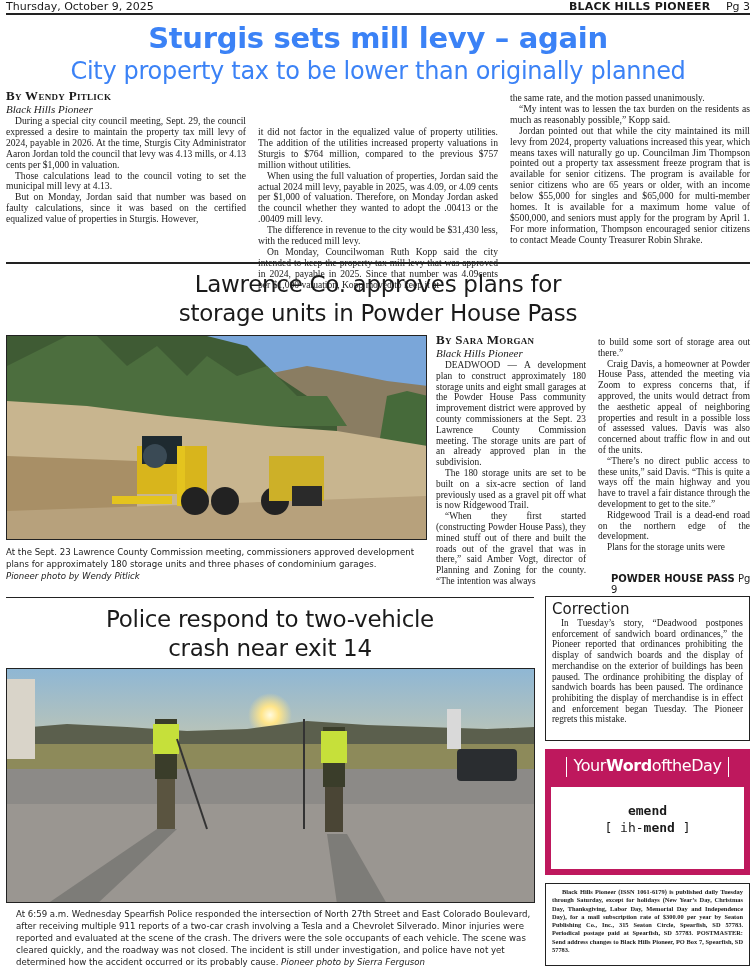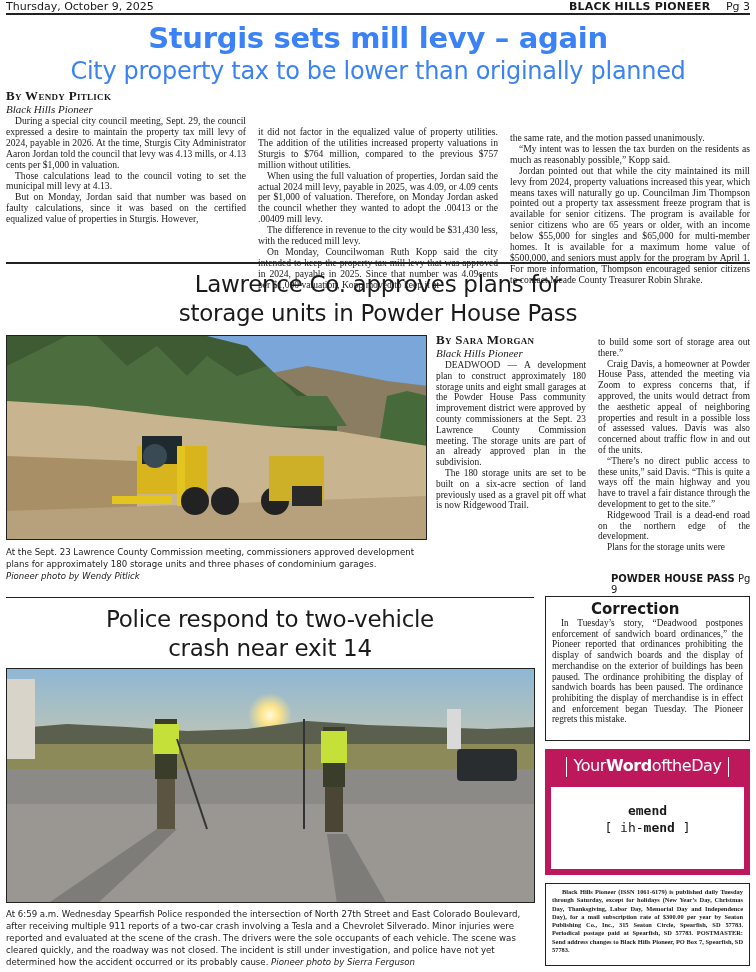--- a/index.html
+++ b/index.html
@@ -25,21 +25,21 @@
   .h2 { position: absolute; left: 0; right: 0; text-align: center; font-family: "DejaVu Sans", sans-serif; font-size: 23px; line-height: 28px; font-weight: normal; letter-spacing: -0.3px; }
 
   .photo { position: absolute; border: 1px solid #222; overflow: hidden; }
   .caption { position: absolute; font-family: "DejaVu Sans", sans-serif; font-size: 8.6px; line-height: 12px; color: #222; }
   .caption .credit { font-style: italic; }
 
   .jump { position: absolute; font-family: "DejaVu Sans", sans-serif; font-size: 10px; }
   .jump b { font-weight: bold; }
 
   .box { position: absolute; border: 1px solid #222; }
-  .corr-title { font-family: "DejaVu Sans", sans-serif; font-weight: bold; font-size: 15px; line-height: 17px; padding-left: 0; margin-left: 39px; }
+  .corr-title { font-family: "DejaVu Sans", sans-serif; font-weight: normal; font-size: 15px; line-height: 17px; padding-left: 0; }
 
   .wotd { position: absolute; background: #be185d; }
   .wotd-head { height: 34px; color: #fff; font-family: "DejaVu Sans", sans-serif; font-size: 16px; text-align: center; line-height: 34px; letter-spacing: -0.4px; }
   .wotd-head .bar { display: inline-block; width: 1px; height: 20px; background: #fff; vertical-align: middle; margin: 0 6px; }
   .wotd-body { position: absolute; left: 6px; right: 6px; top: 38px; bottom: 6px; background: #fff; }
   .wotd-word { text-align: center; font-family: "DejaVu Sans Mono", monospace; font-weight: bold; font-size: 13px; line-height: 16px; margin-top: 16px; }
   .wotd-pron { text-align: center; font-family: "DejaVu Sans Mono", monospace; font-size: 13px; line-height: 18px; }
   .wotd-def { font-family: "DejaVu Sans", sans-serif; font-size: 10.5px; line-height: 12px; padding-left: 6px; }
   .wotd-def div { padding-left: 14px; text-indent: -14px; }
 
@@ -66,21 +66,21 @@
   <p>During a special city council meeting, Sept. 29, the council expressed a desire to maintain the property tax mill levy of 2024, payable in 2026. At the time, Sturgis City Administrator Aaron Jordan told the council that levy was 4.13 mills, or 4.13 cents per $1,000 in valuation.</p>
   <p>Those calculations lead to the council voting to set the municipal mill levy at 4.13.</p>
   <p>But on Monday, Jordan said that number was based on faulty calculations, since it was based on the certified equalized value of properties in Sturgis. However,</p>
 </div>
 <div class="col" style="left:258px; top:99px; width:240px;margin-top:28px;">
   <p style="text-indent:0">it did not factor in the equalized value of property utilities. The addition of the utilities increased property valuations in Sturgis to $764 million, compared to the previous $757 million without utilities.</p>
   <p>When using the full valuation of properties, Jordan said the actual 2024 mill levy, payable in 2025, was 4.09, or 4.09 cents per $1,000 of valuation. Therefore, on Monday Jordan asked the council whether they wanted to adopt the .00413 or the .00409 mill levy.</p>
   <p>The difference in revenue to the city would be $31,430 less, with the reduced mill levy.</p>
   <p>On Monday, Councilwoman Ruth Kopp said the city intended to keep the property tax mill levy that was approved in 2024, payable in 2025. Since that number was 4.09cents per $1,000 valuation, Kopp moved to keep it at</p>
 </div>
-<div class="col" style="left:510px; top:93px; width:240px;margin-top:40px;">
+<div class="col" style="left:510px; top:93px; width:240px;">
   <p style="text-indent:0">the same rate, and the motion passed unanimously.</p>
   <p>“My intent was to lessen the tax burden on the residents as much as reasonably possible,” Kopp said.</p>
   <p>Jordan pointed out that while the city maintained its mill levy from 2024, property valuations increased this year, which means taxes will naturally go up. Councilman Jim Thompson pointed out a property tax assessment freeze program that is available for senior citizens. The program is available for senior citizens who are 65 years or older, with an income below $55,000 for singles and $65,000 for multi-member homes. It is available for a maximum home value of $500,000, and seniors must apply for the program by April 1. For more information, Thompson encouraged senior citizens to contact Meade County Treasurer Robin Shrake.</p>
 </div>
 
 <div class="rule" style="left:6px; right:6px; top:262px; height:2px;"></div>
 
 <div class="h2" style="top:270px;">Lawrence Co. approves plans for</div>
 <div class="h2" style="top:299px;">storage units in Powder House Pass</div>
 
@@ -109,20 +109,21 @@
 <div class="caption" style="left:6px; top:546px; width:420px;">
   <span>At the Sept. 23 Lawrence County Commission meeting, commissioners approved development plans for approximately 180 storage units and three phases of condominium garages.</span><br>
   <span class="credit">Pioneer photo by Wendy Pitlick</span>
 </div>
 
 <div class="col" style="left:436px; top:334px; width:150px; font-size:9.4px; line-height:10.8px;">
   <p class="byline">By Sara Morgan</p>
   <p class="pub">Black Hills Pioneer</p>
   <p>DEADWOOD — A development plan to construct approximately 180 storage units and eight small garages at the Powder House Pass community improvement district were approved by county commissioners at the Sept. 23 Lawrence County Commission meeting. The storage units are part of an already approved plan in the subdivision.</p>
   <p>The 180 storage units are set to be built on a six-acre section of land previously used as a gravel pit off what is now Ridgewood Trail.</p>
+  <p>“When they first started (constructing Powder House Pass), they mined stuff out of there and built the roads out of the gravel that was in there,” said Amber Vogt, director of Planning and Zoning for the county. “The intention was always</p>
 </div>
 <div class="col" style="left:598px; top:337px; width:152px; font-size:9.4px; line-height:10.8px;">
   <p style="text-indent:0">to build some sort of storage area out there.”</p>
   <p>Craig Davis, a homeowner at Powder House Pass, attended the meeting via Zoom to express concerns that, if approved, the units would detract from the aesthetic appeal of neighboring properties and result in a possible loss of assessed values. Davis was also concerned about traffic flow in and out of the units.</p>
   <p>“There’s no direct public access to these units,” said Davis. “This is quite a ways off the main highway and you have to travel a fair distance through the development to get to the site.”</p>
   <p>Ridgewood Trail is a dead-end road on the northern edge of the development.</p>
   <p>Plans for the storage units were</p>
 </div>
 <div class="jump" style="left:611px; top:573px;">
   <b>POWDER HOUSE PASS</b>
@@ -162,21 +163,21 @@
     <rect x="150" y="110" width="18" height="50" fill="#5a5440"></rect>
     <rect x="316" y="58" width="22" height="60" fill="#3a3d2a"></rect>
     <rect x="314" y="62" width="26" height="32" fill="#c6e03a"></rect>
     <rect x="318" y="118" width="18" height="45" fill="#4a4535"></rect>
     <line x1="170" y1="70" x2="200" y2="160" stroke="#333" stroke-width="2"></line>
     <line x1="297" y1="50" x2="297" y2="160" stroke="#333" stroke-width="2"></line>
     <path d="M40 235 L150 160 L170 160 L90 235 Z" fill="#6b6a68" opacity="0.6"></path>
     <path d="M330 235 L320 165 L340 165 L380 235 Z" fill="#6b6a68" opacity="0.6"></path>
   </svg>
 </div>
-<div class="caption" style="left:6px; top:908px; width:530px;">
+<div class="caption" style="left:16px; top:908px; width:530px;">
   <span>At 6:59 a.m. Wednesday Spearfish Police responded the intersection of North 27th Street and East Colorado Boulevard, after receiving multiple 911 reports of a two-car crash involving a Tesla and a Chevrolet Silverado. Minor injuries were reported and evaluated at the scene of the crash. The drivers were the sole occupants of each vehicle. The scene was cleared quickly, and the roadway was not closed. The incident is still under investigation, and police have not yet determined how the accident occurred or its probably cause.</span>
   <span class="credit">Pioneer photo by Sierra Ferguson</span>
 </div>
 
 <div class="box" style="left:545px; top:596px; width:205px; height:145px; padding:4px 6px;">
   <div class="corr-title">Correction</div>
   <div class="col" style="position:static; font-size:9.3px; line-height:10.7px;">
     <p>In Tuesday’s story, “Deadwood postpones enforcement of sandwich board ordinances,” the Pioneer reported that ordinances prohibiting the display of sandwich boards and the display of merchandise on the exterior of buildings has been paused. The ordinance prohibiting the display of sandwich boards has been paused. The ordinance prohibiting the display of merchandise is in effect and enforcement began Tuesday. The Pioneer regrets this mistake.</p>
   </div>
 </div>

